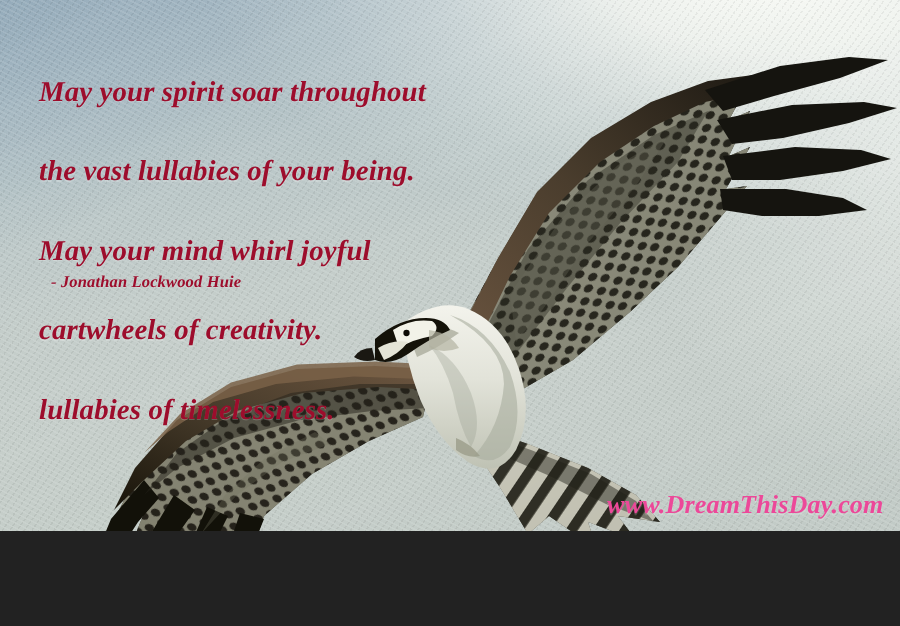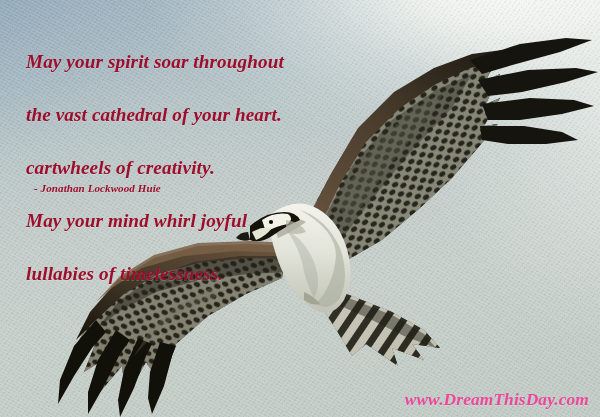--- a/index.html
+++ b/index.html
@@ -1,18 +1,18 @@
 <!DOCTYPE html>
 <html><head>
 <meta charset="utf-8">
 <style>
   html,body{margin:0;padding:0;background:#222;}
   #stage{
     position:relative;
-    width:600px;height:417px;
+    width:600px;height:354px;
     overflow:hidden;
     font-family:"Liberation Serif",serif;
     -webkit-font-smoothing:antialiased;
   }
 
   
   .sky-base{
     position:absolute;inset:0;
     background:linear-gradient(170deg,
         #9fb3c0 0%,
@@ -232,23 +232,23 @@
       <path d="M286,220 Q300,222 306,232 Q296,236 286,232 Z" fill="#b3b4a3" opacity=".7"></path>
     </g>
 
     <g opacity=".8">
       <path d="M304,292 Q314,296 320,304 Q312,306 304,300 Z" fill="#9b9c8a"></path>
     </g>
   </svg>
 
   <div class="quote">
     <span class="ln">May your spirit soar throughout</span>
-    <span class="ln">the vast cathedral of your heart.</span>
+    <span class="ln">the vast lullabies of your being.</span>
+    <span class="ln">May your mind whirl joyful</span>
     <span class="ln">cartwheels of creativity.</span>
-    <span class="ln">May your mind whirl joyful</span>
     <span class="ln">lullabies of timelessness.</span>
   </div>
 
   <div class="author">- Jonathan Lockwood Huie</div>
 
   <div class="watermark">www.DreamThisDay.com</div>
 
 </div>
 
 </body></html>

